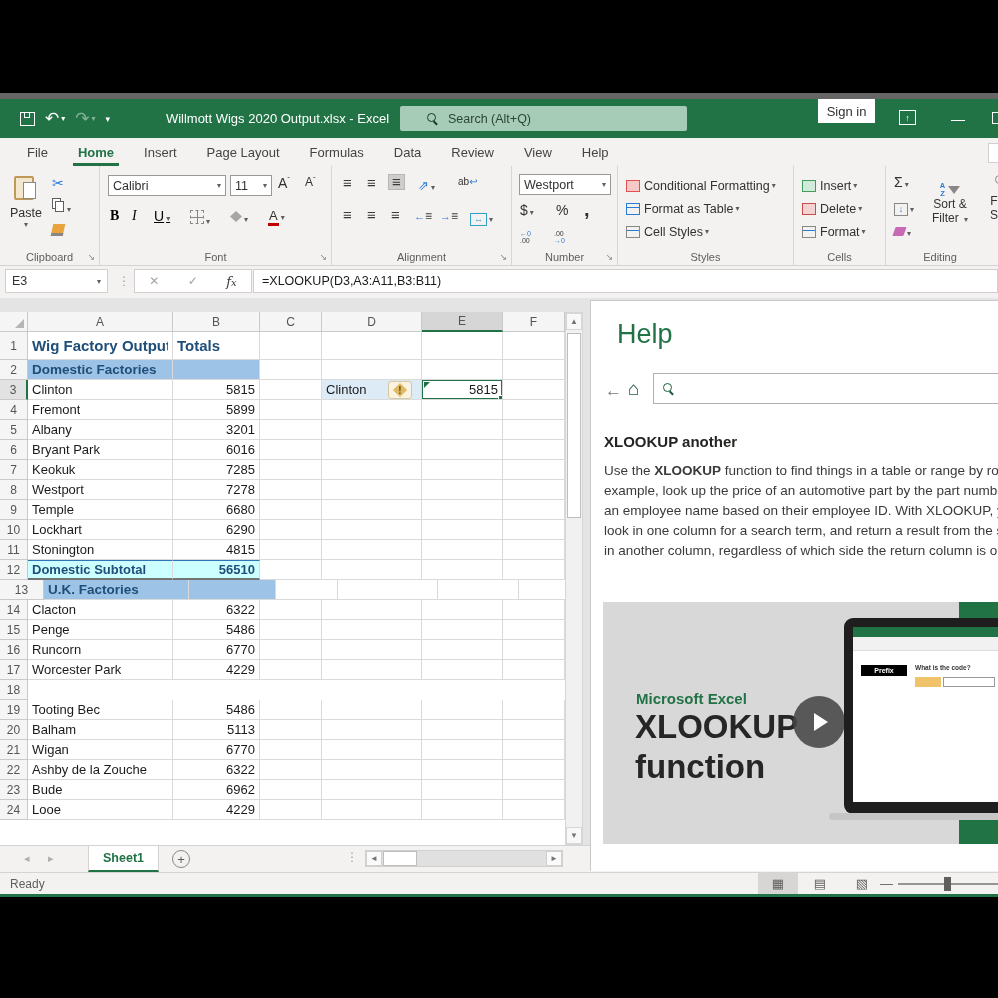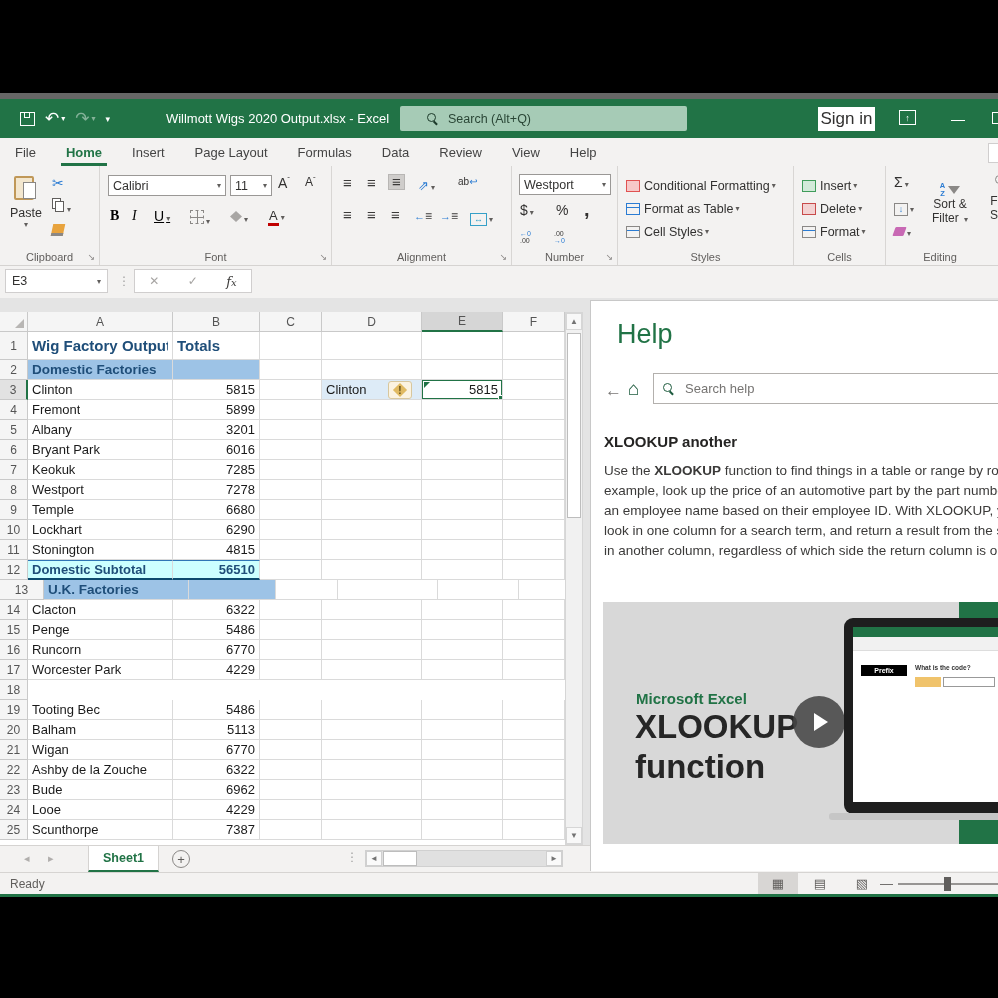--- a/index.html
+++ b/index.html
@@ -17,32 +17,32 @@
   .tbtn{display:flex;align-items:center;justify-content:center;height:30px;padding:0 5px;cursor:default;}
   .dim{opacity:.45;}
   .chev{font-size:8px;margin-left:2px;}
   #doc-title{position:absolute;left:160px;top:0;width:235px;height:39px;display:flex;align-items:center;justify-content:center;
     font-size:13px;color:#fff;white-space:nowrap;}
   #tb-search{position:absolute;left:400px;top:7px;width:287px;height:25px;background:#a6cbb6;border-radius:2px;
     display:flex;align-items:center;color:#1c3a2a;font-size:12.5px;}
   #tb-search input{background:transparent;border:none;outline:none;font-size:12.5px;color:#1c3a2a;width:200px;
     font-family:"Liberation Sans",sans-serif;}
   #tb-search input::placeholder{color:#2a4636;}
-  #signin{position:absolute;left:818px;top:8px;width:57px;height:24px;background:#fff;color:#323130;font-size:17px;
+  #signin{position:absolute;left:818px;top:0;width:57px;height:24px;background:#fff;color:#323130;font-size:13px;
     display:flex;align-items:center;justify-content:center;}
   #ribopts{position:absolute;left:899px;top:11px;width:17px;height:15px;border:1.4px solid #fff;display:flex;align-items:center;justify-content:center;font-size:9px;color:#fff;}
   #minimize{position:absolute;left:946px;top:8px;width:24px;height:24px;display:flex;align-items:center;justify-content:center;font-size:14px;}
   #maxfrag{position:absolute;left:992px;top:13px;width:10px;height:12px;border:1.4px solid #fff;}
 
   .mag{position:relative;width:13px;height:13px;display:inline-block;}
   .mag::before{content:"";position:absolute;width:7px;height:7px;border:1.6px solid currentColor;border-radius:50%;left:1px;top:1px;}
   .mag::after{content:"";position:absolute;width:5px;height:1.6px;background:currentColor;transform:rotate(45deg);left:7px;top:9.5px;}
 
   
-  #tabrow{position:absolute;top:39px;left:0;width:998px;height:28px;background:#f3f2f1;display:flex;align-items:stretch;}
+  #tabrow{position:absolute;top:39px;left:0;width:998px;height:28px;background:#f3f2f1;display:flex;align-items:stretch;padding-left:12px;}
   .tabs{display:flex;}
   .tab{padding:0 15px;display:flex;align-items:center;font-size:13px;color:#444;position:relative;white-space:nowrap;}
   .tab.active{color:#217346;font-weight:bold;}
   .tab.active::after{content:"";position:absolute;left:10px;right:10px;bottom:0;height:3px;background:#217346;}
   #tabfrag{position:absolute;left:988px;top:44px;width:12px;height:20px;background:#fff;border:1px solid #d0cece;}
 
   
   #ribbon{position:absolute;top:67px;left:0;width:1030px;height:100px;background:#f3f2f1;border-bottom:1px solid #d5d3d1;display:flex;}
   .rgroup{position:relative;border-right:1px solid #d8d6d4;height:99px;flex:none;}
   .glabel{position:absolute;bottom:2px;left:0;right:0;text-align:center;font-size:11px;color:#605e5c;}
@@ -74,21 +74,21 @@
   .grow{display:flex;flex:none;}
   .cell{flex:none;border-right:1px solid #dadada;border-bottom:1px solid #dadada;font-size:13px;color:#1a1a1a;
     padding:0 4px;white-space:nowrap;overflow:hidden;display:flex;align-items:center;position:relative;background:#fff;}
   .num{justify-content:flex-end;text-align:center;}
   .rowhdr,.colhdr,.selall{flex:none;background:#f5f5f5;border-right:1px solid #c9c9c9;border-bottom:1px solid #c9c9c9;
     color:#555;font-size:12px;display:flex;align-items:center;justify-content:center;position:relative;}
   .selcolh{background:#d6d6d6;border-bottom:2px solid #217346;}
   .selrowh{background:#e2e2e2;border-right:2px solid #217346;}
   .title{color:#1F4E79;font-weight:bold;font-size:15px;}
   .section{background:#9DC3E6;color:#1F4E79;font-weight:bold;font-size:13.5px;}
-  .subtotal{background:#CCFFFF;color:#1F4E79;font-weight:bold;border-top:1px solid #2E75B6;border-bottom:2px solid #0c4a6e;}
+  .subtotal{background:#CCFFFF;color:#1F4E79;font-weight:bold;border-top:1px solid #2E75B6;border-bottom:2px solid #737373;}
   .lookup{background:#DDEBF7;}
   .tri{width:0;height:0;border-left:9px solid transparent;border-bottom:9px solid #b8b6b4;position:absolute;right:3px;bottom:3px;}
   .selbox{position:absolute;left:-1px;top:-1px;right:-1px;bottom:-1px;border:2px solid #217346;pointer-events:none;}
   .errtri{position:absolute;left:2px;top:2px;width:0;height:0;border-top:6px solid #1e7145;border-right:6px solid transparent;}
   .handle{position:absolute;right:-2px;bottom:-2px;width:6px;height:6px;background:#217346;border:1px solid #fff;}
   .warnbtn{position:absolute;right:9px;top:1px;width:24px;height:18px;background:#fbf3e1;border:1px solid #d8c79d;border-radius:3px;
     display:flex;align-items:center;justify-content:center;}
   .wdiamond{width:10px;height:10px;background:#e0ba62;transform:rotate(45deg);position:absolute;}
   .wexcl{position:relative;font-size:10px;font-weight:bold;color:#5d4a17;}
 
@@ -380,20 +380,23 @@
     <div id="namebox">
         <span>E3</span>
         <span class="v">▾</span>
       </div>
     <div id="fdots">⋮</div>
     <div id="fxbtns">
       <span style="color:#a6a4a2;font-size:12px;">✕</span>
       <span style="color:#a6a4a2;font-size:12px;">✓</span>
       <span class="fxsym">f<span style="font-size:10px;">x</span></span>
     </div>
+    <div id="fxinput">
+        <span>=XLOOKUP(D3,A3:A11,B3:B11)</span>
+      </div>
   </div>
 
   <div id="workarea"></div>
 
   <div id="gridcells">
       <div class="grow">
         <div class="selall" style="width: 28px; height: 20px;">
           <span class="tri"></span>
         </div>
         <div class="colhdr" style="width: 145px; height: 20px;">A</div>
@@ -715,48 +718,34 @@
           <span class="ctext">Looe</span>
         </div>
         <div class="cell num" style="width: 87px; height: 20px;">
           <span class="ctext">4229</span>
         </div>
         <div class="cell" style="width: 62px; height: 20px;"></div>
         <div class="cell" style="width: 100px; height: 20px;"></div>
         <div class="cell" style="width: 81px; height: 20px;"></div>
         <div class="cell" style="width: 62px; height: 20px;"></div>
       </div>
-      <div class="grow" style="height: 20px;">
-        <div class="rowhdr" style="width: 28px; height: 20px;">25</div>
-        <div class="cell" style="width: 145px; height: 20px;">
-          <span class="ctext">Scunthorpe</span>
-        </div>
-        <div class="cell num" style="width: 87px; height: 20px;">
-          <span class="ctext">7387</span>
-        </div>
-        <div class="cell" style="width: 62px; height: 20px;"></div>
-        <div class="cell" style="width: 100px; height: 20px;"></div>
-        <div class="cell" style="width: 81px; height: 20px;"></div>
-        <div class="cell" style="width: 62px; height: 20px;"></div>
-      </div>
     </div>
 
   <div id="vscroll">
     <div class="sarrow" style="top:0;">▲</div>
     <div id="vthumb"></div>
     <div class="sarrow" style="bottom:0;">▼</div>
   </div>
 
   <div id="helppane">
     <div id="help-title">Help</div>
     <div id="help-back">←</div>
     <div id="help-home">⌂</div>
     <div id="help-search">
       <span class="mag"></span>
-      <input placeholder="Search help" style="">
     </div>
     <div id="help-heading">XLOOKUP another</div>
     <div id="help-body"><span>Use the </span><b>XLOOKUP</b><span> function to find things in a table or range by row. For example, look up the price of an automotive part by the part number, or find an employee name based on their employee ID. With XLOOKUP, you can look in one column for a search term, and return a result from the same row in another column, regardless of which side the return column is on.</span></div>
 
     <div id="video">
       <div class="greenrect" style="right:10px;top:0;"></div>
       <div class="greenrect" style="right:10px;bottom:0;"></div>
       <div id="v-brand">Microsoft Excel</div>
       <div id="v-line1">XLOOKUP</div>
       <div id="v-line2">function</div>

